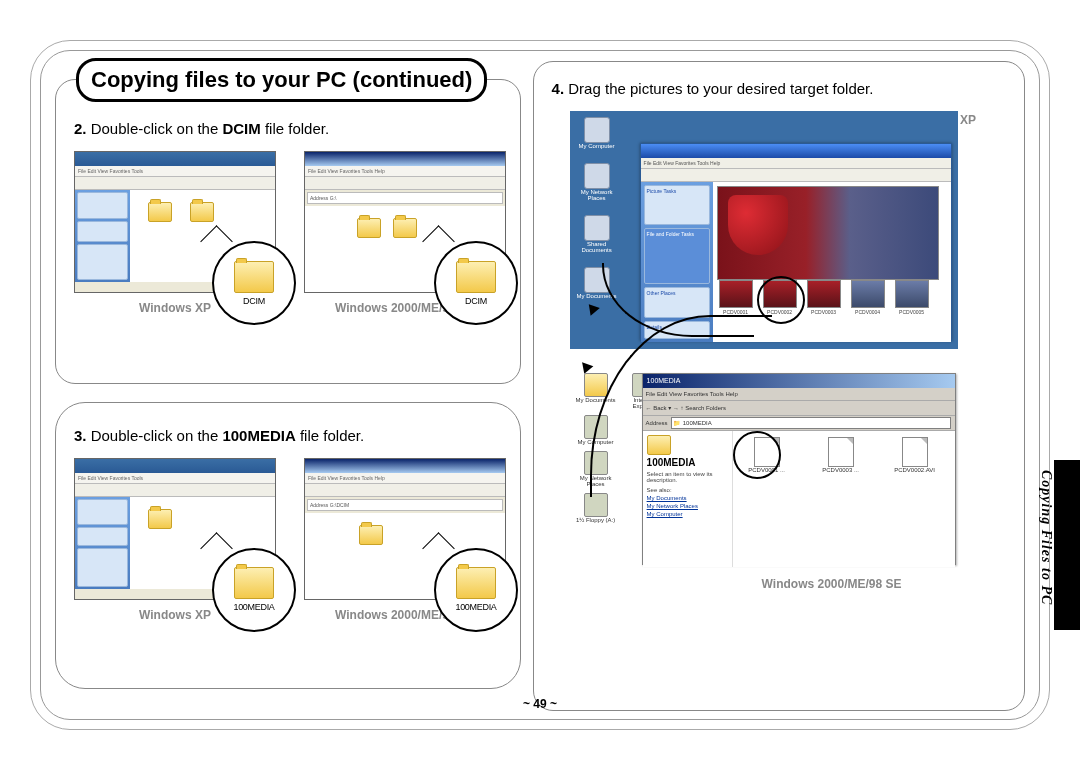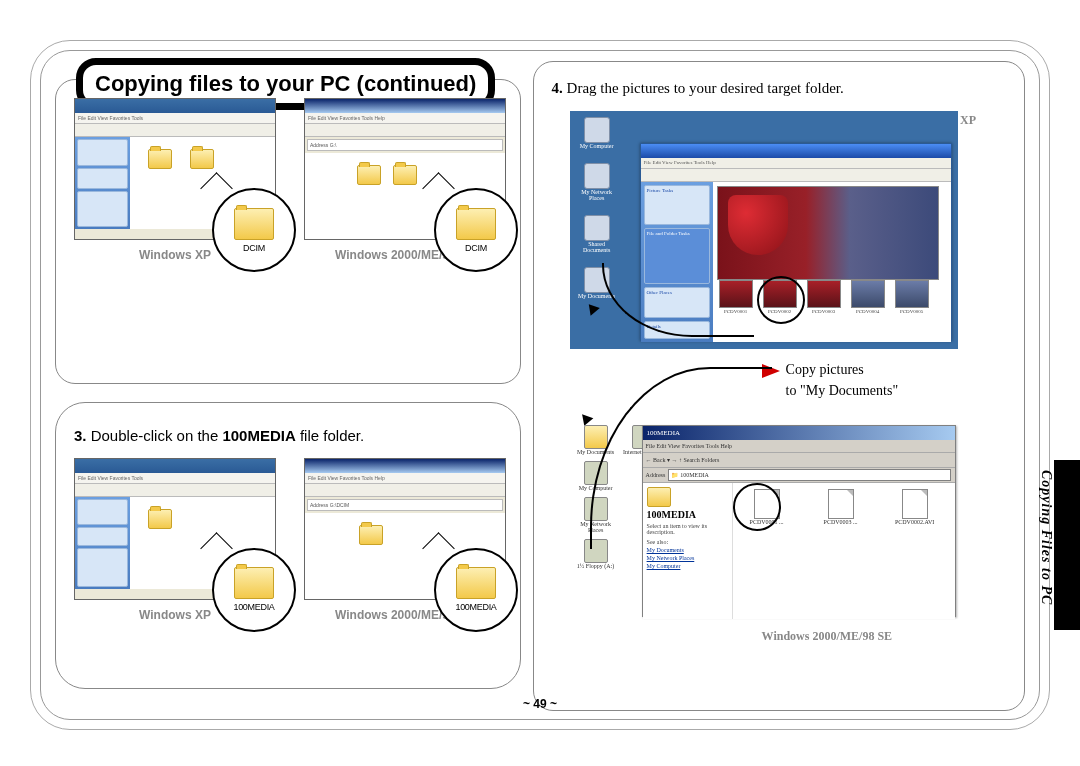--- a/index.html
+++ b/index.html
@@ -43,31 +43,30 @@
     width: 48%;
     display: flex;
     flex-direction: column;
     gap: 18px;
     box-sizing: border-box;
   }
   .col-right {
     width: 52%;
     box-sizing: border-box;
     padding-left: 12px;
-    font-family: Liberation Serif, serif;
   }
   .panel {
     border: 1px solid #888;
     border-radius: 20px;
     padding: 18px 18px 26px 18px;
     position: relative;
     background: #fff;
   }
   .title-box {
-    border: 7px solid #000000;
+    border: 3px solid #000000;
     border-radius: 20px;
     display: inline-block;
     padding: 6px 12px;
     font-size: 22px;
     font-weight: bold;
     background: #fff;
     position: absolute;
     top: -22px;
     left: 20px;
   }
@@ -449,20 +448,24 @@
 <div class="page-outer"></div>
 <div class="page-inner">
 
   <div class="columns">
 
     <div class="col-left">
 
       <div class="panel" style="margin-top:18px; height:290px;">
         <div class="title-box">Copying files to your PC (continued)</div>
 
+        <div class="step-text" style="margin-top:22px;">
+          <span class="num">2.</span>
+          <span>Double-click on the </span><span class="bold">DCIM</span><span> file folder.</span>
+        </div>
 
         <div class="shot-row">
           <div class="shot-col">
             <div class="screenshot">
               <div class="titlebar"></div>
               <div class="menubar">File Edit View Favorites Tools</div>
               <div class="toolbar"></div>
               <div class="body">
                 <div class="sidepane">
                   <div class="block" style="height:30px;"></div>
@@ -632,24 +635,20 @@
                   <div class="circle-sel" style="top:94px; left:44px;"></div>
                 </div>
               </div>
             </div>
 
             <div class="arrow-curve1" style="top:152px; left:32px;"></div>
             <div class="arrowhead" style="top:192px; left:16px; transform:rotate(-40deg);"></div>
           </div>
         </div>
 
-        <div class="copy-text">
-          <span class="red-arrow"></span><span>Copy pictures</span><br>
-          <span style="margin-left:24px;">to "My Documents"</span>
-        </div>
 
         <div style="position:relative;">
           <div class="big-shot w2k">
             <div class="w2k-desktop">
               <div style="display:flex; gap:4px;">
                 <div class="di">
                     <div class="ico" style="background:linear-gradient(#fdefb2,#f3c94a);"></div>
                     <span>My Documents</span>
                   </div>
                 <div class="di">

